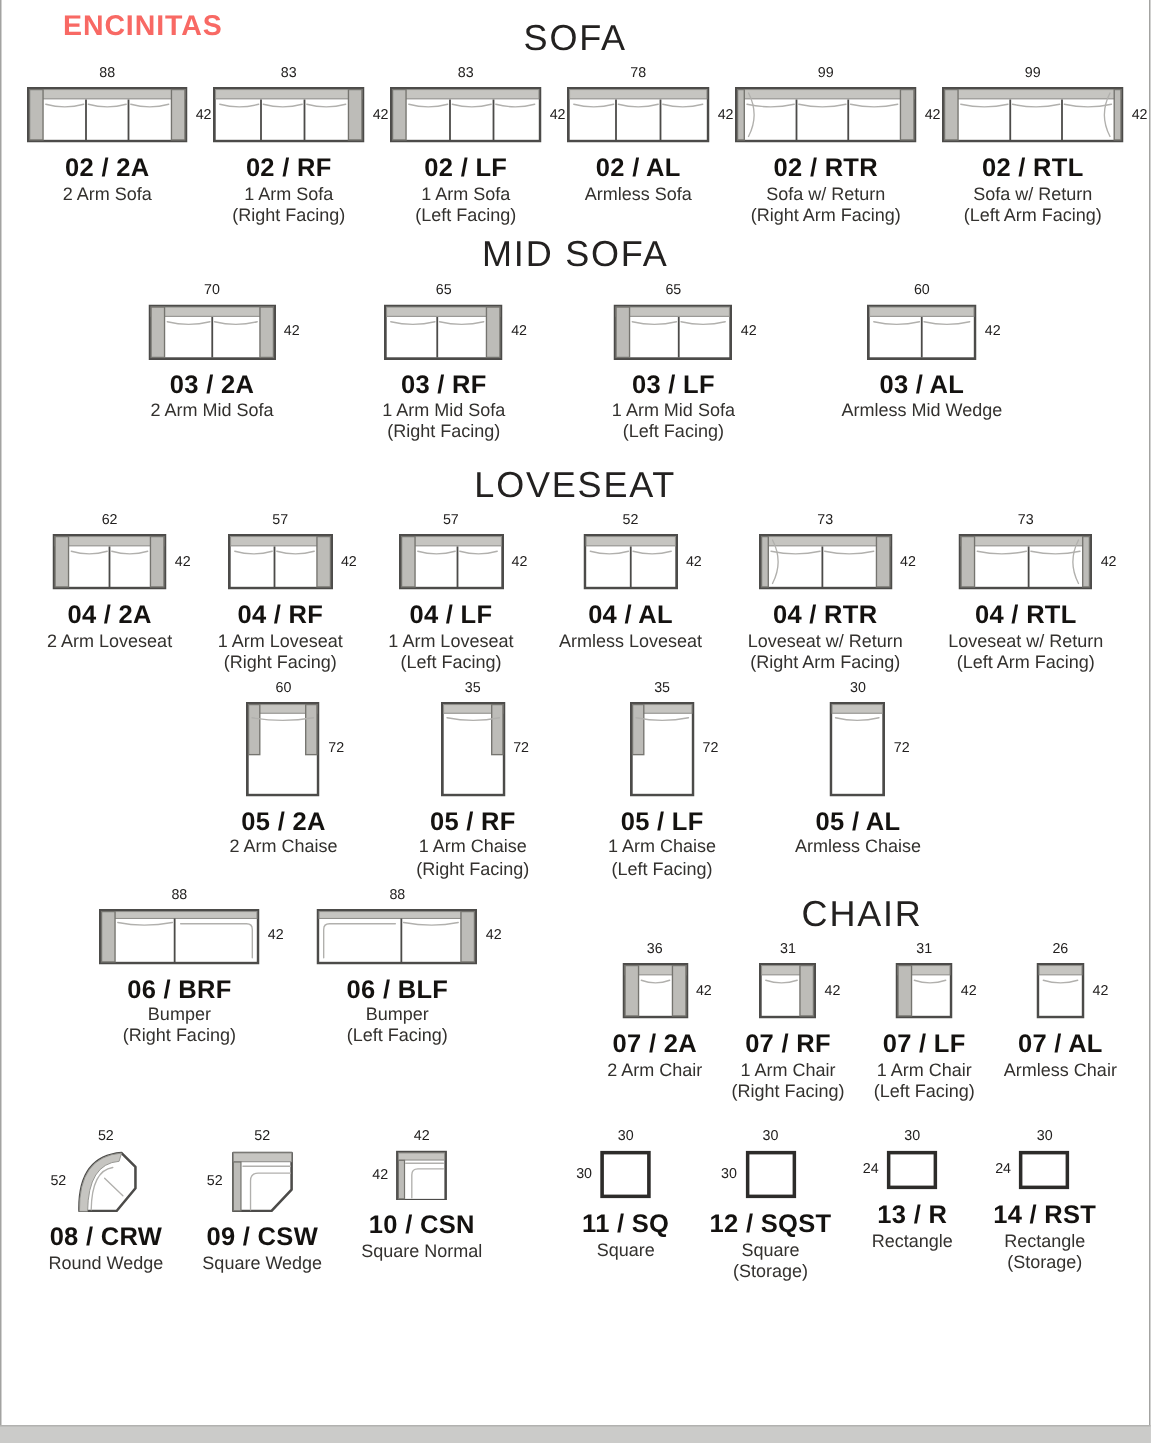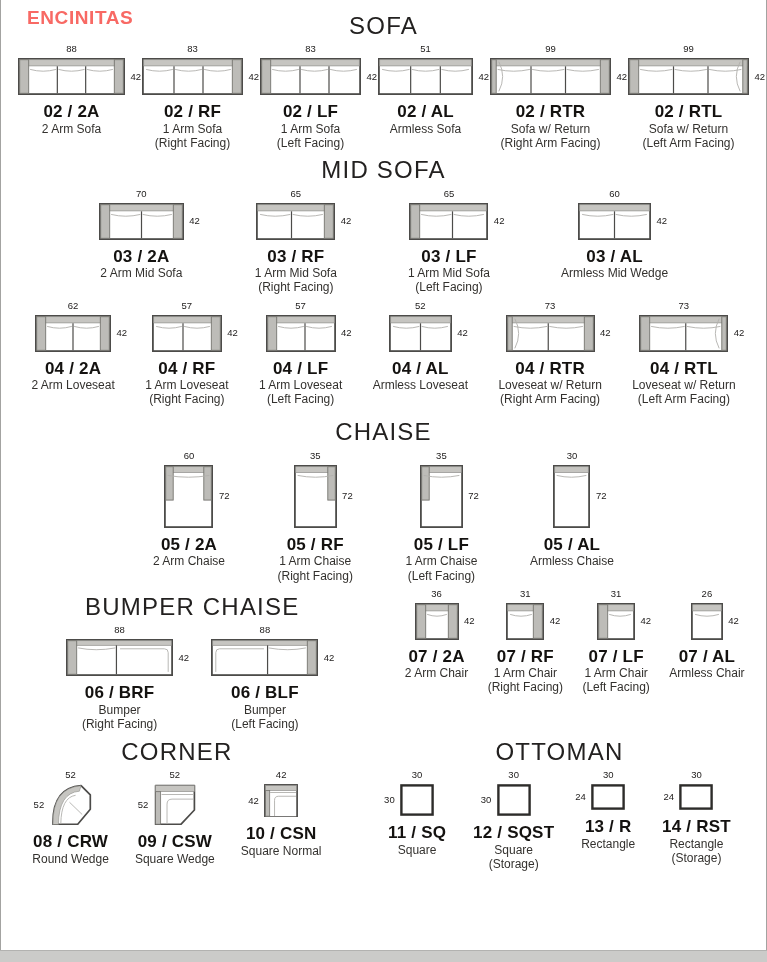--- a/index.html
+++ b/index.html
@@ -4,21 +4,21 @@
 <style>
   html,body{margin:0;padding:0}
   body{
     width:767px;height:962px;overflow:hidden;position:relative;
     background:#ffffff;color:#1e1c1a;
     font-family:"Liberation Sans", sans-serif;
     -webkit-font-smoothing:antialiased;
   }
   .page{position:absolute;inset:0;background:#fff;
     border-left:1px solid #a3a3a1;border-right:1px solid #a3a3a1;}
-  .brand{position:absolute;top:7px;left:26px;font-size:19px;font-weight:bold;
+  .brand{position:absolute;top:7px;left:41px;font-size:19px;font-weight:bold;
     color:#f86964;letter-spacing:.6px}
   .sec-title{text-align:center;font-size:24px;letter-spacing:1.2px;color:#232120;
     font-weight:500;line-height:1.06}
   .row{display:flex;align-items:flex-start}
   .col{flex:1;min-width:0}
   .col-bumper-chaise{flex:0 0 50%}
   .col-chair{flex:0 0 50%}
   .col-corner{flex:0 0 46%}
   .col-ottoman{flex:0 0 54%}
   .row-0 .sec-title{margin-top:13px}
@@ -108,21 +108,21 @@
                   <path d="M 70.5 11.5 Q 83.5 15 96.5 11.5" fill="none" stroke="#b1b0ad" stroke-width="0.9" stroke-linecap="round" stroke-linejoin="round"></path>
                 </svg>
                 <div class="dim dim-side dim-right">42</div>
               </div>
               <div class="code">02 / LF</div>
               <div class="line">1 Arm Sofa</div>
               <div class="line">(Left Facing)</div>
             </div>
             <div class="item">
               <div class="icon-wrap">
-                <div class="dim dim-top">51</div>
+                <div class="dim dim-top">78</div>
                 <svg width="95" height="37" viewBox="0 0 95 37" xmlns="http://www.w3.org/2000/svg">
                   <rect x="0.9" y="0.9" width="93.2" height="35.2" fill="#fff" stroke="#4c4b49" stroke-width="1.8"></rect>
                   <rect x="1.7" y="1.7" width="91.6" height="6.2" fill="#c6c5c1" stroke="#8f8e8a" stroke-width="0.7"></rect>
                   <line x1="32.66666666666667" y1="8.3" x2="32.66666666666667" y2="35.3" stroke="#4c4b49" stroke-width="1.2"></line>
                   <line x1="62.333333333333336" y1="8.3" x2="62.333333333333336" y2="35.3" stroke="#4c4b49" stroke-width="1.2"></line>
                   <path d="M 4.5 11.5 Q 17.833333333333336 15 31.16666666666667 11.5" fill="none" stroke="#b1b0ad" stroke-width="0.9" stroke-linecap="round" stroke-linejoin="round"></path>
                   <path d="M 34.16666666666667 11.5 Q 47.5 15 60.833333333333336 11.5" fill="none" stroke="#b1b0ad" stroke-width="0.9" stroke-linecap="round" stroke-linejoin="round"></path>
                   <path d="M 63.833333333333336 11.5 Q 77.16666666666667 15 90.5 11.5" fill="none" stroke="#b1b0ad" stroke-width="0.9" stroke-linecap="round" stroke-linejoin="round"></path>
                 </svg>
                 <div class="dim dim-side dim-right">42</div>
@@ -243,20 +243,21 @@
                 <div class="dim dim-side dim-right">42</div>
               </div>
               <div class="code">03 / AL</div>
               <div class="line">Armless Mid Wedge</div>
             </div>
           </div>
         </div>
       </div>
       <div class="row row-2">
         <div class="col col-loveseat">
+          <div class="sec-title">LOVESEAT</div>
           <div class="items items-loveseat">
             <div class="item">
               <div class="icon-wrap">
                 <div class="dim dim-top">62</div>
                 <svg width="76" height="37" viewBox="0 0 76 37" xmlns="http://www.w3.org/2000/svg">
                   <rect x="0.9" y="0.9" width="74.2" height="35.2" fill="#fff" stroke="#4c4b49" stroke-width="1.8"></rect>
                   <rect x="1.7" y="1.7" width="72.6" height="6.2" fill="#c6c5c1" stroke="#8f8e8a" stroke-width="0.7"></rect>
                   <rect x="1.7" y="1.7" width="9" height="33.6" fill="#bdbcb8" stroke="#75746f" stroke-width="0.9"></rect>
                   <rect x="65.3" y="1.7" width="9" height="33.6" fill="#bdbcb8" stroke="#75746f" stroke-width="0.9"></rect>
                   <line x1="38" y1="8.3" x2="38" y2="35.3" stroke="#4c4b49" stroke-width="1.2"></line>
@@ -353,21 +354,20 @@
               </div>
               <div class="code">04 / RTL</div>
               <div class="line">Loveseat w/ Return</div>
               <div class="line">(Left Arm Facing)</div>
             </div>
           </div>
         </div>
       </div>
       <div class="row row-3">
         <div class="col col-chaise">
-          <div class="sec-title">CHAISE</div>
           <div class="items items-chaise">
             <div class="item">
               <div class="icon-wrap">
                 <div class="dim dim-top">60</div>
                 <svg width="49" height="63" viewBox="0 0 49 63" xmlns="http://www.w3.org/2000/svg">
                   <rect x="0.9" y="0.9" width="47.2" height="61.2" fill="#fff" stroke="#4c4b49" stroke-width="1.8"></rect>
                   <rect x="1.7" y="1.7" width="45.6" height="5.8" fill="#c6c5c1" stroke="#8f8e8a" stroke-width="0.7"></rect>
                   <rect x="1.7" y="1.7" width="7.5" height="33.39" fill="#bdbcb8" stroke="#75746f" stroke-width="0.9"></rect>
                   <rect x="39.8" y="1.7" width="7.5" height="33.39" fill="#bdbcb8" stroke="#75746f" stroke-width="0.9"></rect>
                   <path d="M 4 10.5 Q 24.5 14 45 10.5" fill="none" stroke="#b1b0ad" stroke-width="0.9" stroke-linecap="round" stroke-linejoin="round"></path>
@@ -418,21 +418,20 @@
                 <div class="dim dim-side dim-right">72</div>
               </div>
               <div class="code">05 / AL</div>
               <div class="line">Armless Chaise</div>
             </div>
           </div>
         </div>
       </div>
       <div class="row row-4">
         <div class="col col-bumper-chaise">
-          <div class="sec-title">BUMPER CHAISE</div>
           <div class="items items-bumper-chaise">
             <div class="item">
               <div class="icon-wrap">
                 <div class="dim dim-top">88</div>
                 <svg width="107" height="37" viewBox="0 0 107 37" xmlns="http://www.w3.org/2000/svg">
                   <rect x="0.9" y="0.9" width="105.2" height="35.2" fill="#fff" stroke="#4c4b49" stroke-width="1.8"></rect>
                   <rect x="1.7" y="1.7" width="103.6" height="4.6" fill="#c6c5c1" stroke="#8f8e8a" stroke-width="0.7"></rect>
                   <rect x="1.7" y="1.7" width="9" height="33.6" fill="#bdbcb8" stroke="#75746f" stroke-width="0.9"></rect>
                   <line x1="50.432" y1="6.3" x2="50.432" y2="35.3" stroke="#4c4b49" stroke-width="1.2"></line>
                   <path d="M 12.5 9 Q 29.716 12.5 48.932 9" fill="none" stroke="#b1b0ad" stroke-width="0.9" stroke-linecap="round" stroke-linejoin="round"></path>
@@ -457,20 +456,21 @@
                 </svg>
                 <div class="dim dim-side dim-right">42</div>
               </div>
               <div class="code">06 / BLF</div>
               <div class="line">Bumper</div>
               <div class="line">(Left Facing)</div>
             </div>
           </div>
         </div>
         <div class="col col-chair">
+          <div class="sec-title">CHAIR</div>
           <div class="items items-chair">
             <div class="item">
               <div class="icon-wrap">
                 <div class="dim dim-top">36</div>
                 <svg width="44" height="37" viewBox="0 0 44 37" xmlns="http://www.w3.org/2000/svg">
                   <rect x="0.9" y="0.9" width="42.2" height="35.2" fill="#fff" stroke="#4c4b49" stroke-width="1.8"></rect>
                   <rect x="1.7" y="1.7" width="40.6" height="6.2" fill="#c6c5c1" stroke="#8f8e8a" stroke-width="0.7"></rect>
                   <rect x="1.7" y="1.7" width="9" height="33.6" fill="#bdbcb8" stroke="#75746f" stroke-width="0.9"></rect>
                   <rect x="33.3" y="1.7" width="9" height="33.6" fill="#bdbcb8" stroke="#75746f" stroke-width="0.9"></rect>
                   <path d="M 12.5 11.5 Q 22 15 31.5 11.5" fill="none" stroke="#b1b0ad" stroke-width="0.9" stroke-linecap="round" stroke-linejoin="round"></path>
@@ -521,21 +521,20 @@
                 <div class="dim dim-side dim-right">42</div>
               </div>
               <div class="code">07 / AL</div>
               <div class="line">Armless Chair</div>
             </div>
           </div>
         </div>
       </div>
       <div class="row row-5">
         <div class="col col-corner">
-          <div class="sec-title">CORNER</div>
           <div class="items items-corner">
             <div class="item">
               <div class="icon-wrap">
                 <div class="dim dim-top">52</div>
                 <svg width="42" height="41" viewBox="0 0 42 41" xmlns="http://www.w3.org/2000/svg">
                   <path d="M 3 40.3 Q 2.2 4 31.08 1.7 L 40.3 10.92 L 40.3 25.2 L 27.720000000000002 40.3 Z" fill="#fff" stroke="#4c4b49" stroke-width="1.7" stroke-linecap="round" stroke-linejoin="round"></path>
                   <path d="M 3 40.3 Q 2.2 4 31.08 1.7 L 29.4 7.2 Q 8.8 8.8 8.4 40.3 Z" fill="#c6c5c1" stroke="#8f8e8a" stroke-width="0.6" stroke-linecap="round" stroke-linejoin="round"></path>
                   <path d="M 10.8 39.5 Q 11.2 13.44 25.2 11.34" fill="none" stroke="#b1b0ad" stroke-width="0.9" stroke-linecap="round" stroke-linejoin="round"></path>
                   <path d="M 19.74 18.48 L 31.92 30.24" fill="none" stroke="#b1b0ad" stroke-width="0.9" stroke-linecap="round" stroke-linejoin="round"></path>
                 </svg>
@@ -570,21 +569,20 @@
                   <path d="M 10.54 31.6 L 10.54 16.32 Q 10.54 12.24 14.62 12.24 L 31.6 12.24" fill="none" stroke="#b1b0ad" stroke-width="0.9" stroke-linecap="round" stroke-linejoin="round"></path>
                 </svg>
                 <div class="dim dim-side dim-left">42</div>
               </div>
               <div class="code">10 / CSN</div>
               <div class="line">Square Normal</div>
             </div>
           </div>
         </div>
         <div class="col col-ottoman">
-          <div class="sec-title">OTTOMAN</div>
           <div class="items items-ottoman">
             <div class="item">
               <div class="icon-wrap">
                 <div class="dim dim-top">30</div>
                 <svg width="34" height="32" viewBox="0 0 34 32" xmlns="http://www.w3.org/2000/svg">
                   <rect x="1.4" y="1.4" width="31.2" height="29.2" fill="#fff" stroke="#2d2c2a" stroke-width="2.4"></rect>
                 </svg>
                 <div class="dim dim-side dim-left">30</div>
               </div>
               <div class="code">11 / SQ</div>

